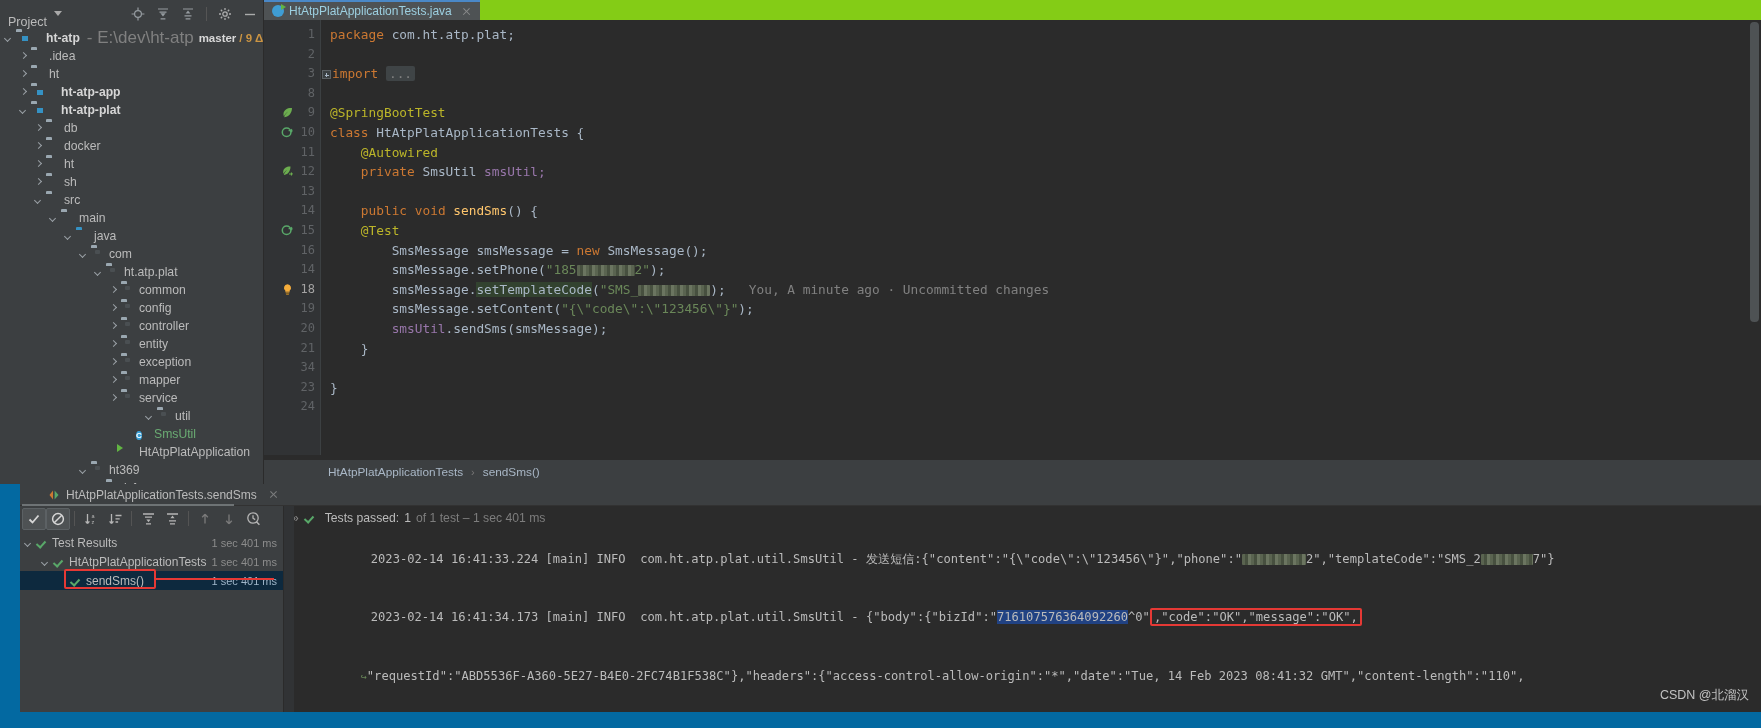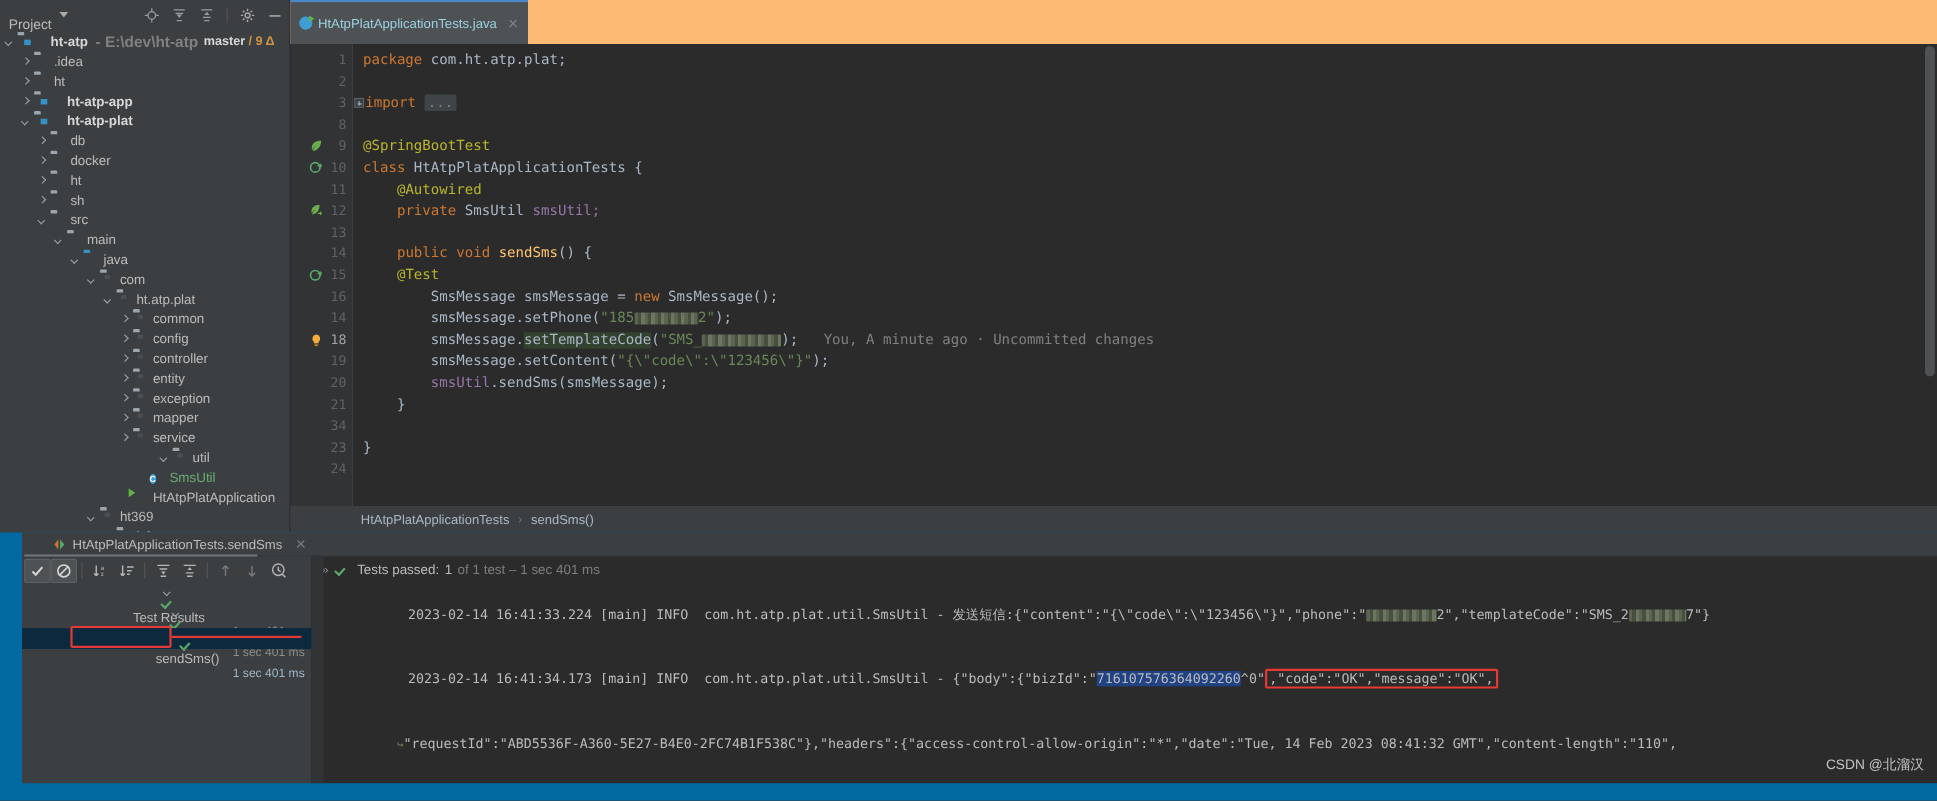--- a/index.html
+++ b/index.html
@@ -43,21 +43,21 @@
     left: 2px; top: 1.5px; width: 4px; height: 4px;
     border-width: 1.3px 1.3px 0 0; transform: rotate(45deg);
   }
   .arrow.down::after {
     left: 1px; top: 2.5px; width: 4px; height: 4px;
     border-width: 0 1.3px 1.3px 0; transform: rotate(45deg);
   }
   .ficon { width: 14px; height: 14px; flex: 0 0 14px; margin-right: 4px; position: relative; }
   .tlabel { font-size: 12.2px; line-height: 1; }
   .bold { font-weight: bold; color: #d6d6d6; padding-left: 12px; }
-  .tpath { color: #808080; font-size: 14px; margin-left: 7px; font-weight: bold; }
+  .tpath { color: #808080; font-size: 17px; margin-left: 7px; font-weight: normal; }
   .tbranch { color: #d8d8d8; font-weight: bold; font-size: 11.5px; }
   .tchanges { color: #cc9543; font-size: 11.5px; font-weight: bold; margin-left: 3px; }
   .green-txt { color: #6aab73; }
 
   
   .folder-plain {
     width: 13px; height: 10px; background: #9aa7b0; border-radius: 1px 2px 2px 2px;
     position: relative; margin-top: 2px;
   }
   .folder-plain::before {
@@ -106,21 +106,21 @@
     position: relative; margin-top: 1px;
   }
   .spring-icon::after {
     content: ""; position: absolute; right: -2px; top: -1px;
     width: 0; height: 0; border-left: 6px solid #62b543;
     border-top: 4px solid transparent; border-bottom: 4px solid transparent;
   }
 
   
   .editor-area { position: absolute; left: 264px; top: 0; right: 0; height: 484px; background: #2b2b2b; }
-  .tabbar { height: 40px; background: #fdba74; display: flex; align-items: stretch; }
+  .tabbar { height: 20px; background: #84cc16; display: flex; align-items: stretch; }
   .tab {
     display: flex; align-items: center; gap: 5px; padding: 0 8px 0 8px;
     background: #4e5254; border-top: 2px solid #4a88c7;
     font-size: 12px; color: #9ccfe0; position: relative;
   }
   .tab-close {
     width: 11px; height: 11px; position: relative; opacity: .6; margin-left: 4px;
   }
   .tab-close::before, .tab-close::after {
     content: ""; position: absolute; left: 1px; top: 5px; width: 9px; height: 1.4px;
@@ -219,21 +219,21 @@
     height: 25px; display: flex; align-items: center; gap: 0px; padding: 0 2px;
   }
   .tb-btn {
     width: 24px; height: 22px; display: flex; align-items: center; justify-content: center;
     border-radius: 2px;
   }
   .tb-btn.active { background: #4e5254; border: 1px solid #5c6164; }
   .tb-sep { width: 1px; height: 15px; background: #545454; margin: 0 4px; }
 
   .ttree { font-size: 12px; color: #bbbbbb; padding-top: 2px; }
-  .ttrow { height: 19px; display: flex; align-items: center; padding-left: 4px; position: relative; flex-direction: column; }
+  .ttrow { height: 19px; display: flex; align-items: center; padding-left: 4px; position: relative; }
   .ttrow.sel { background: #0d293e; }
   .check-green {
     width: 12px; height: 12px; position: relative; flex: 0 0 12px; margin-right: 4px;
   }
   .check-green::after {
     content: ""; position: absolute; left: 2px; top: 2px; width: 4px; height: 7px;
     border: solid #59a869; border-width: 0 2px 2px 0; transform: rotate(42deg);
   }
   .tt-time { margin-left: auto; font-size: 11px; color: #8c8c8c; padding-right: 6px; }
   .ttrow.sel .tt-time { color: #9fb6c9; }

